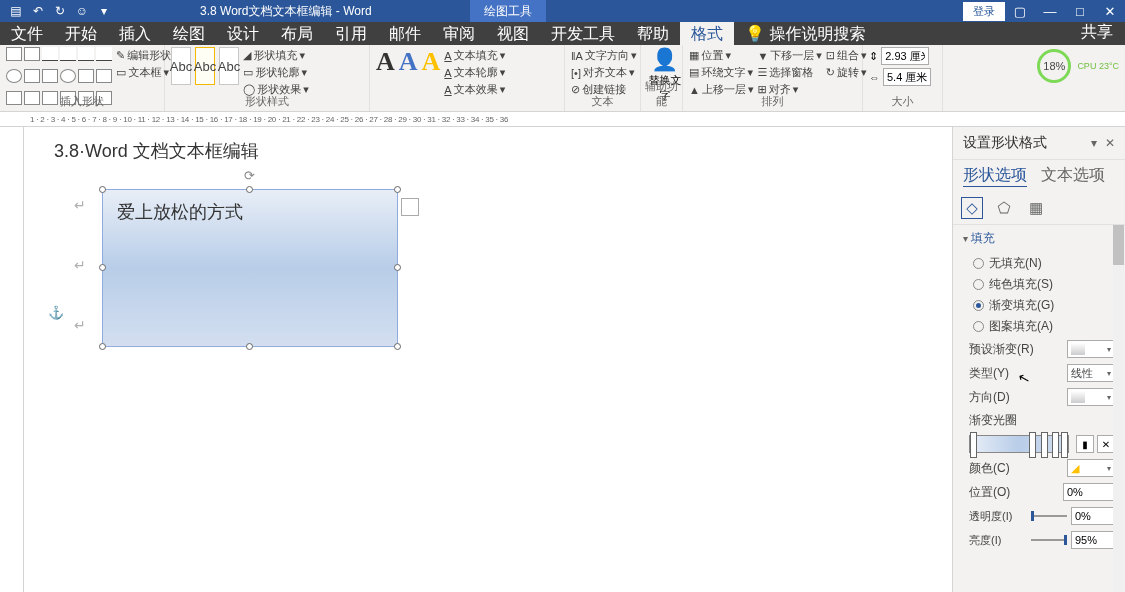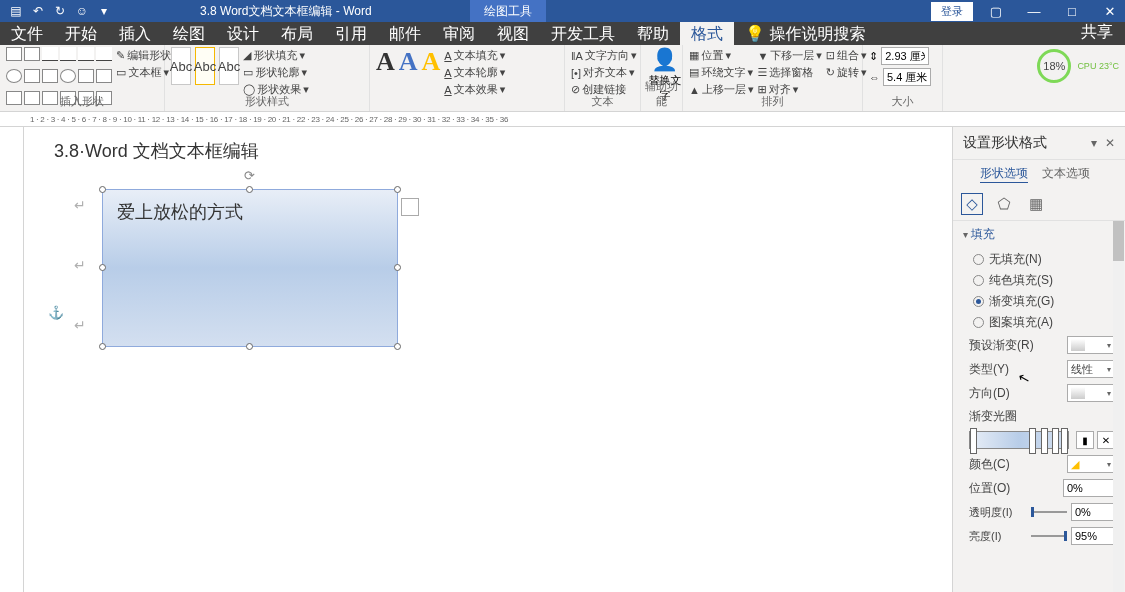--- a/index.html
+++ b/index.html
@@ -2,21 +2,21 @@
 <html><head>
   <meta charset="utf-8">
   <style>
     *{margin:0;padding:0;box-sizing:border-box;font-family:"Microsoft YaHei",sans-serif}
     body{width:1125px;height:592px;overflow:hidden;background:#fff;font-size:11px}
     .title-bar{height:22px;background:#2b579a;display:flex;align-items:center;color:#fff;font-size:12px;position:relative}
     .qat{display:flex;gap:2px;padding:0 6px}
     .qat-btn{width:20px;height:20px;display:flex;align-items:center;justify-content:center;color:#fff;font-size:12px}
     .title-text{position:absolute;left:200px}
     .ctx-tab{position:absolute;left:470px;background:#4472c4;height:22px;padding:0 14px;line-height:22px}
-    .win-right{margin-left:auto;display:flex;align-items:center;gap:8px}
+    .win-right{margin-left:auto;display:flex;align-items:center;gap:0}
     .login-btn{background:#fff;color:#2b579a;padding:2px 10px;font-size:11px}
     .win-btn{width:30px;height:22px;display:flex;align-items:center;justify-content:center;font-size:13px}
     .tabs{height:23px;background:#404040;display:flex;color:#fff;font-size:16px}
     .tab{padding:0 11px;line-height:23px}
     .tab.active{background:#f3f2f1;color:#2b579a}
     .share{margin-left:auto;padding:0 12px}
     .ribbon{height:67px;background:#f3f2f1;border-bottom:1px solid #d4d4d4;display:flex;position:relative}
     .grp{border-right:1px solid #e1e1e1;padding:2px 6px 0;display:flex;flex-direction:column;position:relative}
     .grp-lbl{position:absolute;bottom:2px;left:0;right:0;text-align:center;font-size:11px;color:#666}
     .grp-body{display:flex;gap:4px;flex:1}
@@ -44,21 +44,21 @@
     .textbox{position:absolute;left:78px;top:62px;width:296px;height:158px;border:1px solid #8faadc;background:linear-gradient(180deg,#e8eef7,#b8cde8,#d3dff0);padding:10px 14px}
     .tb-text{font-size:18px;color:#333}
     .hdl{position:absolute;width:7px;height:7px;background:#fff;border:1px solid #666;border-radius:50%}
     .para{position:absolute;left:50px;font-size:14px;color:#b0b0b0}
     .layout-ic{position:absolute;right:-22px;top:8px;width:18px;height:18px;border:1px solid #aaa;background:#fff}
     .anchor{position:absolute;left:24px;top:178px;color:#4472c4;font-size:13px}
     .side{width:173px;background:#f3f2f1;border-left:1px solid #d4d4d4;display:flex;flex-direction:column}
     .side-hdr{padding:7px 10px;display:flex;align-items:center;border-bottom:1px solid #e1e1e1}
     .side-title{font-size:14px;color:#333;flex:1}
     .side-x{font-size:12px;color:#666;margin-left:8px}
-    .side-tabs{display:flex;gap:14px;padding:5px 27px;font-size:12px}
+    .side-tabs{display:flex;gap:14px;padding:5px 10px;font-size:16px}
     .st{color:#666}.st.a{color:#2b579a;border-bottom:1px solid #2b579a}
     .icon-row{display:flex;gap:10px;padding:5px 8px;border-bottom:1px solid #e1e1e1}
     .icon-btn{width:22px;height:22px;border:1px solid transparent;display:flex;align-items:center;justify-content:center;font-size:15px;color:#666}
     .icon-btn.a{border-color:#2b579a;color:#2b579a}
     .sec{padding:5px 10px;overflow-y:auto;flex:1;font-size:12px;position:relative}
     .expander{color:#2b579a;font-weight:normal;margin-bottom:6px}
     .expander::before{content:"▾ ";font-size:10px;color:#666}
     .radio-row{display:flex;align-items:center;gap:5px;padding:2px 0 2px 10px;color:#444}
     .radio{width:11px;height:11px;border:1px solid #888;border-radius:50%;display:inline-block;position:relative}
     .radio.on::after{content:"";position:absolute;inset:2px;background:#2b579a;border-radius:50%}

